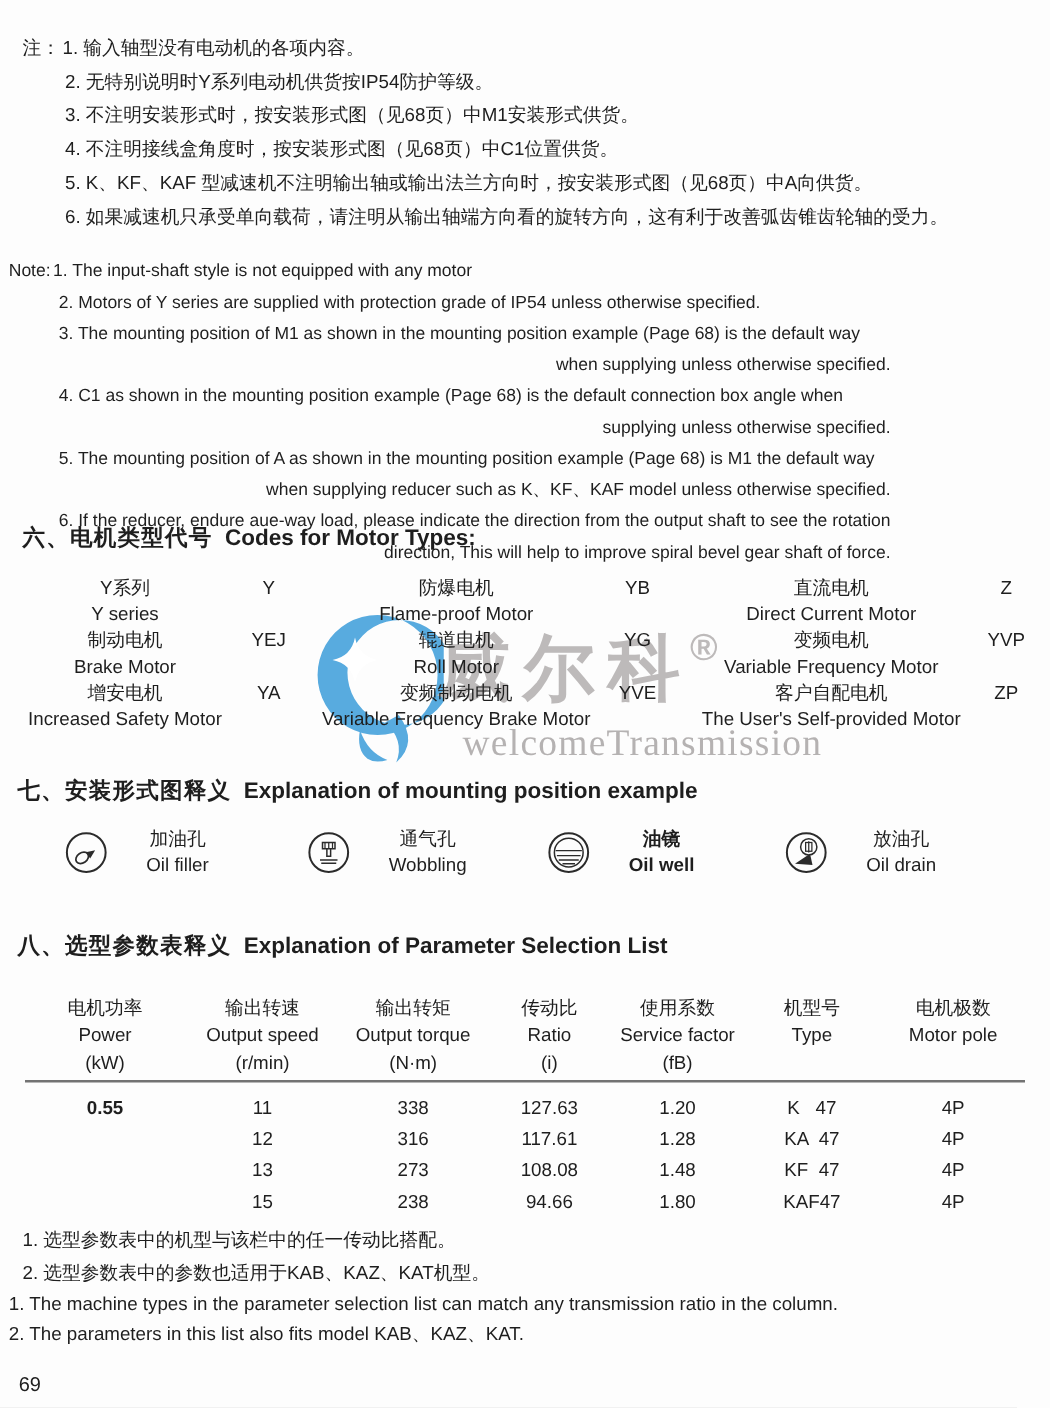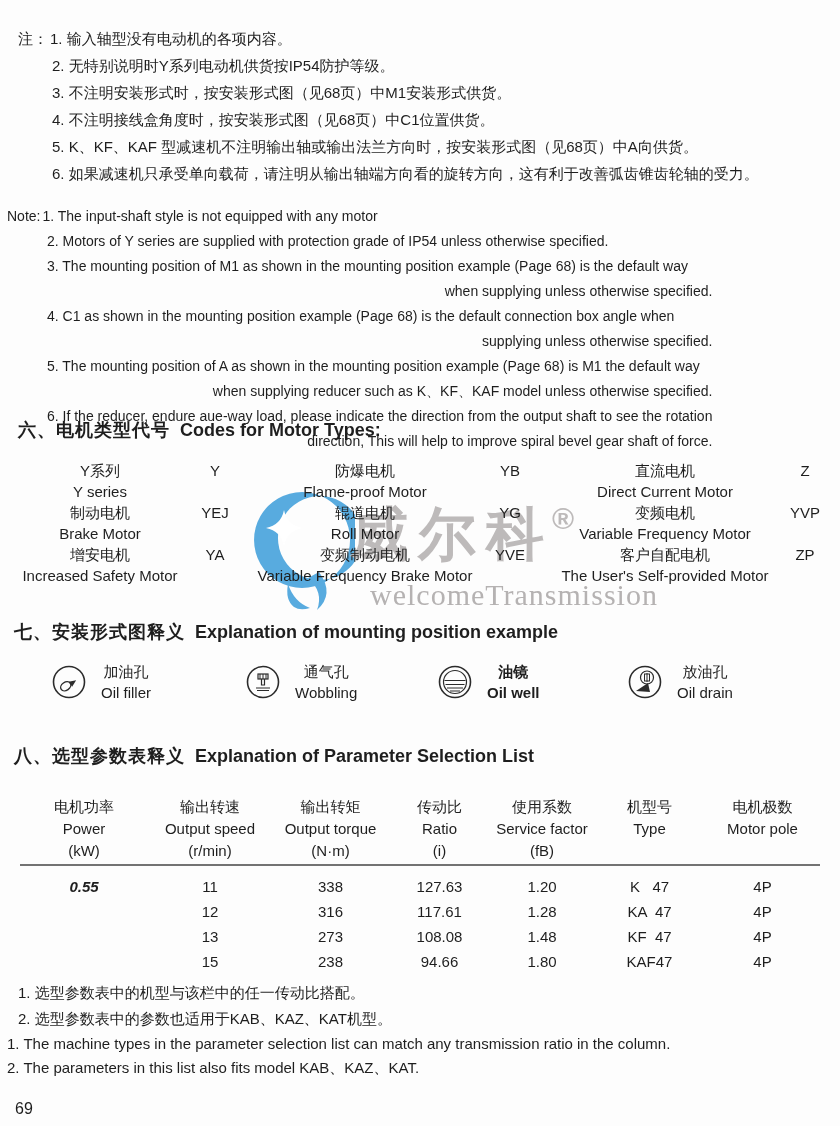--- a/index.html
+++ b/index.html
@@ -28,35 +28,35 @@
   .heading .hz{margin-right:10px;letter-spacing:1px;}
   .h6{left:18px;top:418px;}
   .h7{left:14px;top:620px;}
   .h8{left:14px;top:744px;}
   
   .motor-table{left:20px;top:460px;width:800px;}
   .mt-row{display:grid;grid-template-columns:160px 70px 230px 60px 250px 30px;}
   .mt-name{text-align:center;font-size:15px;line-height:21px;white-space:nowrap;}
   .mt-code{text-align:center;font-size:15px;line-height:21px;}
   
-  .mount-item{top:661px;display:flex;align-items:center;gap:13px;}
+  .mount-item{top:661px;display:flex;align-items:center;gap:29px;}
   .mi0{left:50px;}.mi1{left:244px;}.mi2{left:436px;font-weight:bold;}.mi3{left:626px;}
   .mi-labels{font-size:15px;line-height:21px;text-align:center;white-space:nowrap;}
   .mount-item svg{display:block;}
   
   .param-head{left:20px;top:796px;width:800px;display:grid;
     grid-template-columns:128px 124px 117px 101px 104px 111px 115px;}
   .ph-cell{text-align:center;font-size:15px;line-height:22px;white-space:nowrap;}
   .param-divider{left:20px;top:864px;width:800px;height:2px;background:#737373;}
   .param-rows{left:20px;top:874px;width:800px;}
   .pr{display:grid;grid-template-columns:128px 124px 117px 101px 104px 111px 115px;
     font-size:15px;line-height:25px;}
   .pr div{text-align:center;}
   .pr .pre{white-space:pre;}
-  .pr .power{font-weight:bold;font-style:italic;}
+  .pr .power{font-weight:bold;}
   
   .foot-zh{left:18px;top:980px;font-size:15px;line-height:26px;white-space:nowrap;}
   .foot-en{left:7px;top:1032px;font-size:15px;line-height:24px;white-space:nowrap;}
   .page-number{left:15px;top:1100px;font-size:16px;}
 </style>
 </head>
 <body>
 
 <div class="page">
 

